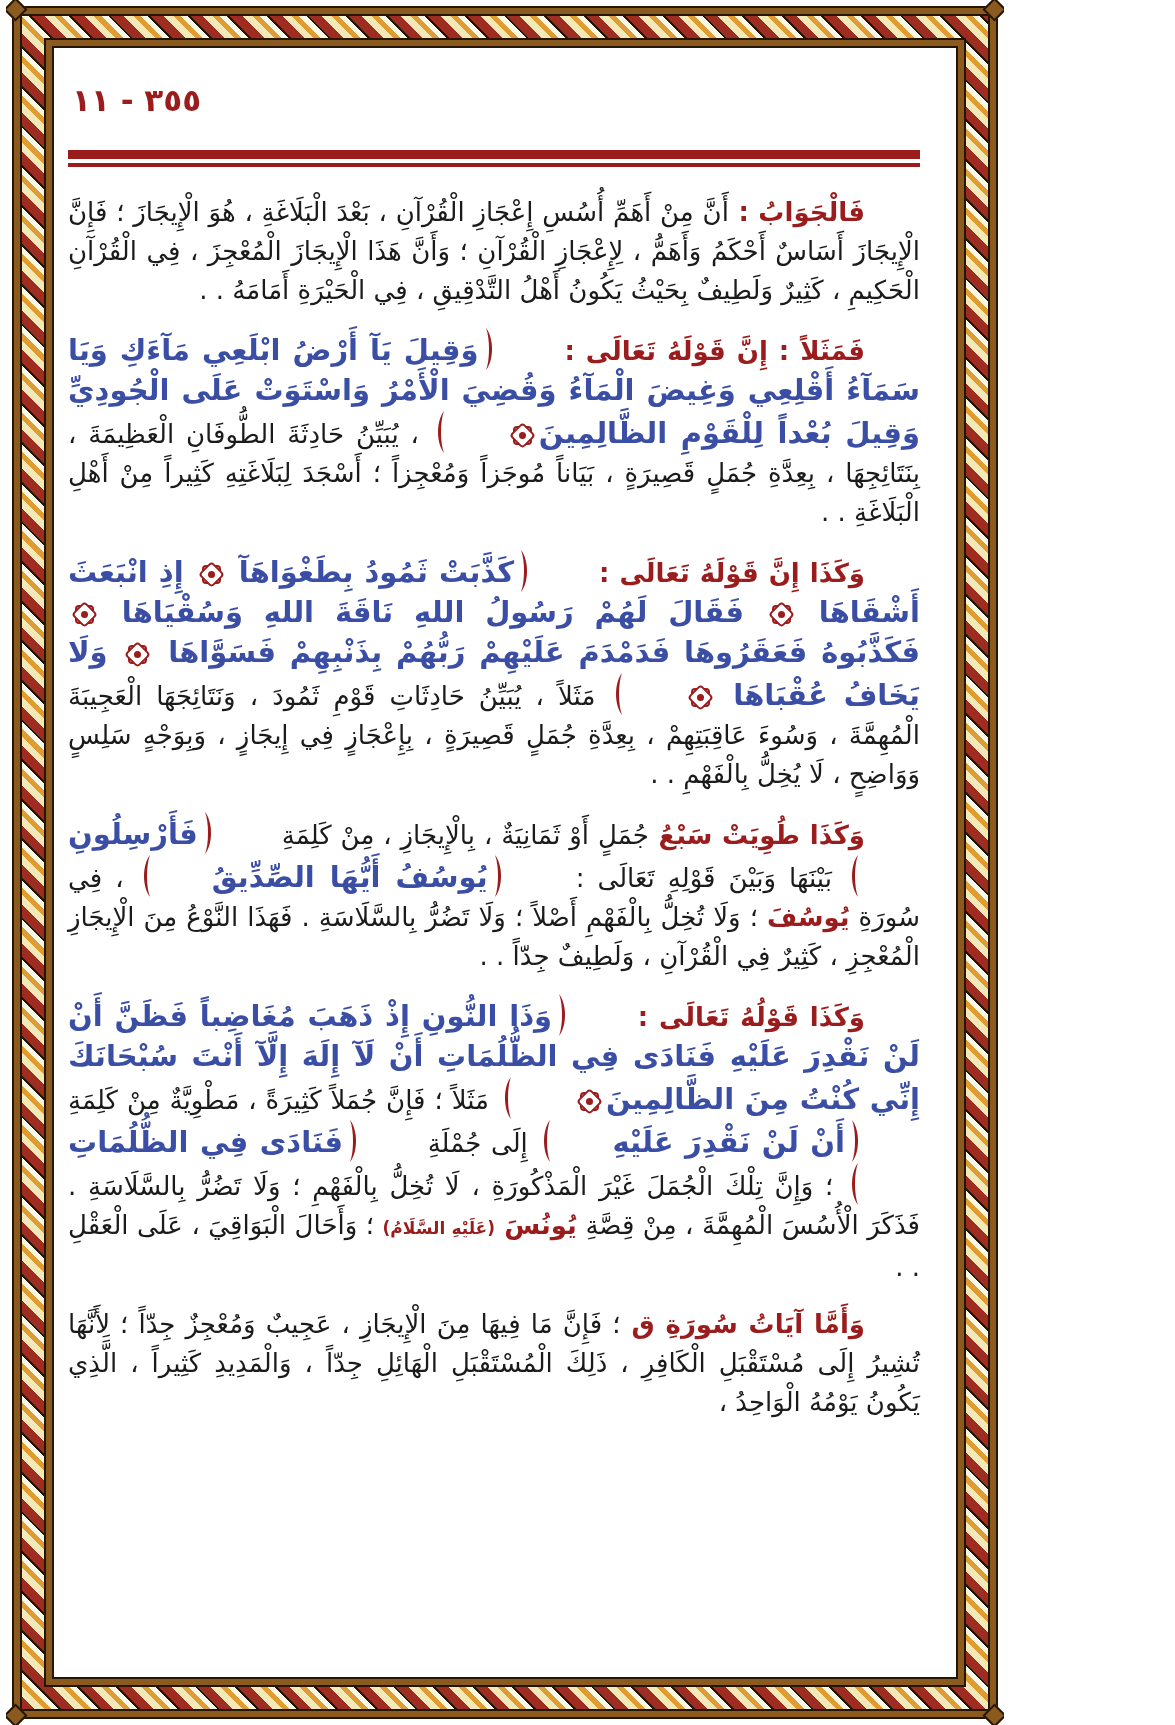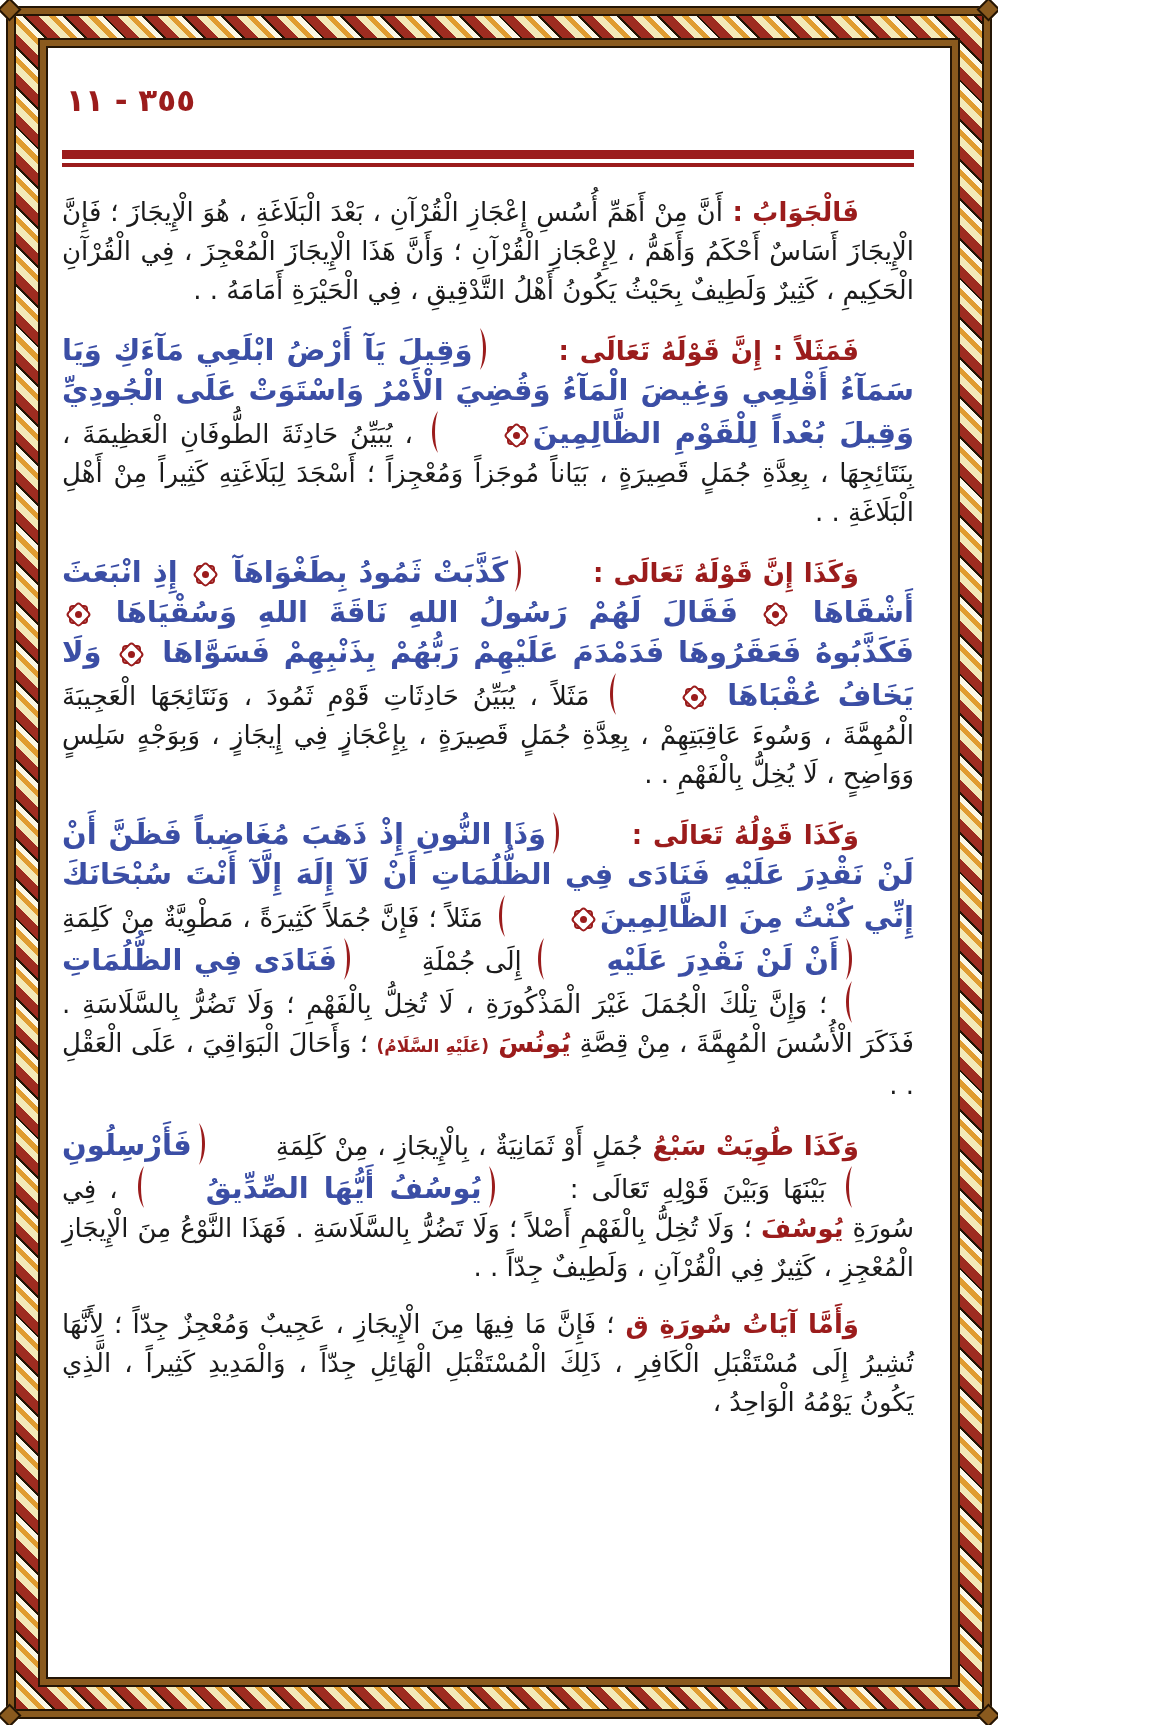--- a/index.html
+++ b/index.html
@@ -7,21 +7,21 @@
     --quran-blue:#3b4ea5;
     --ink:#1b1b1b;
     --border-brown:#8a5a1e;
     --border-dark:#241505;
     --border-red:#9e2c20;
     --border-cream:#f3e9b8;
     --border-gold:#e09c30;
   }
   html,body{margin:0;padding:0;background:#ffffff;}
   body{font-family:"DejaVu Sans",sans-serif;}
-  .page{position:relative;width:998px;height:1725px;background:#fff;overflow:hidden;}
+  .page{position:relative;width:998px;height:1725px;background:#fff;overflow:hidden;margin-left:6px;}
 
   
   .f-outer-brown{position:absolute;inset:8px;border:6px solid var(--border-brown);
     box-shadow:0 0 0 2px var(--border-dark), inset 0 0 0 2px var(--border-dark);pointer-events:none;}
   .f-chain{position:absolute;inset:16px;border:24px solid;
     border-image:repeating-linear-gradient(45deg,
       var(--border-red) 0 9px,
       var(--border-cream) 9px 16px,
       var(--border-gold) 16px 21px,
       #fbf7e6 21px 26px,
@@ -92,38 +92,38 @@
       <p class="para"><span class="seg-red">فَمَثَلاً : إِنَّ قَوْلَهُ تَعَالَى : </span><span class="bracket"><svg width="14" height="42" viewBox="0 0 14 42">
               <path d="M4 0 C12 10 12 32 4 42 C8 32 8 10 4 0 Z"></path>
             </svg></span><span class="seg-quran">وَقِيلَ يَآ أَرْضُ ابْلَعِي مَآءَكِ وَيَا سَمَآءُ أَقْلِعِي وَغِيضَ الْمَآءُ وَقُضِيَ الْأَمْرُ وَاسْتَوَتْ عَلَى الْجُودِيِّ وَقِيلَ بُعْداً لِلْقَوْمِ الظَّالِمِينَ</span><span class="rosette"><i></i></span><span class="bracket"><svg width="14" height="42" viewBox="0 0 14 42">
               <path d="M10 0 C2 10 2 32 10 42 C6 32 6 10 10 0 Z"></path>
             </svg></span><span class="seg-black"> ، يُبَيِّنُ حَادِثَةَ الطُّوفَانِ الْعَظِيمَةَ ، بِنَتَائِجِهَا ، بِعِدَّةِ جُمَلٍ قَصِيرَةٍ ، بَيَاناً مُوجَزاً وَمُعْجِزاً ؛ أَسْجَدَ لِبَلَاغَتِهِ كَثِيراً مِنْ أَهْلِ الْبَلَاغَةِ . .</span></p>
       <p class="para"><span class="seg-red">وَكَذَا إِنَّ قَوْلَهُ تَعَالَى : </span><span class="bracket"><svg width="14" height="42" viewBox="0 0 14 42">
               <path d="M4 0 C12 10 12 32 4 42 C8 32 8 10 4 0 Z"></path>
             </svg></span><span class="seg-quran">كَذَّبَتْ ثَمُودُ بِطَغْوَاهَآ </span><span class="rosette"><i></i></span><span class="seg-quran"> إِذِ انْبَعَثَ أَشْقَاهَا </span><span class="rosette"><i></i></span><span class="seg-quran"> فَقَالَ لَهُمْ رَسُولُ اللهِ نَاقَةَ اللهِ وَسُقْيَاهَا </span><span class="rosette"><i></i></span><span class="seg-quran"> فَكَذَّبُوهُ فَعَقَرُوهَا فَدَمْدَمَ عَلَيْهِمْ رَبُّهُمْ بِذَنْبِهِمْ فَسَوَّاهَا </span><span class="rosette"><i></i></span><span class="seg-quran"> وَلَا يَخَافُ عُقْبَاهَا </span><span class="rosette"><i></i></span><span class="bracket"><svg width="14" height="42" viewBox="0 0 14 42">
               <path d="M10 0 C2 10 2 32 10 42 C6 32 6 10 10 0 Z"></path>
             </svg></span><span class="seg-black"> مَثَلاً ، يُبَيِّنُ حَادِثَاتِ قَوْمِ ثَمُودَ ، وَنَتَائِجَهَا الْعَجِيبَةَ الْمُهِمَّةَ ، وَسُوءَ عَاقِبَتِهِمْ ، بِعِدَّةِ جُمَلٍ قَصِيرَةٍ ، بِإِعْجَازٍ فِي إِيجَازٍ ، وَبِوَجْهٍ سَلِسٍ وَوَاضِحٍ ، لَا يُخِلُّ بِالْفَهْمِ . .</span></p>
+      <p class="para"><span class="seg-red">وَكَذَا طُوِيَتْ سَبْعُ </span><span class="seg-black">جُمَلٍ أَوْ ثَمَانِيَةٌ ، بِالْإِيجَازِ ، مِنْ كَلِمَةِ </span><span class="bracket"><svg width="14" height="42" viewBox="0 0 14 42">
+              <path d="M4 0 C12 10 12 32 4 42 C8 32 8 10 4 0 Z"></path>
+            </svg></span><span class="seg-quran">فَأَرْسِلُونِ</span><span class="bracket"><svg width="14" height="42" viewBox="0 0 14 42">
+              <path d="M10 0 C2 10 2 32 10 42 C6 32 6 10 10 0 Z"></path>
+            </svg></span><span class="seg-black"> بَيْنَهَا وَبَيْنَ قَوْلِهِ تَعَالَى : </span><span class="bracket"><svg width="14" height="42" viewBox="0 0 14 42">
+              <path d="M4 0 C12 10 12 32 4 42 C8 32 8 10 4 0 Z"></path>
+            </svg></span><span class="seg-quran">يُوسُفُ أَيُّهَا الصِّدِّيقُ</span><span class="bracket"><svg width="14" height="42" viewBox="0 0 14 42">
+              <path d="M10 0 C2 10 2 32 10 42 C6 32 6 10 10 0 Z"></path>
+            </svg></span><span class="seg-black"> ، فِي سُورَةِ </span><span class="seg-red">يُوسُفَ</span><span class="seg-black"> ؛ وَلَا تُخِلُّ بِالْفَهْمِ أَصْلاً ؛ وَلَا تَضُرُّ بِالسَّلَاسَةِ . فَهَذَا النَّوْعُ مِنَ الْإِيجَازِ الْمُعْجِزِ ، كَثِيرٌ فِي الْقُرْآنِ ، وَلَطِيفٌ جِدّاً . .</span></p>
       <p class="para"><span class="seg-red">وَكَذَا قَوْلُهُ تَعَالَى : </span><span class="bracket"><svg width="14" height="42" viewBox="0 0 14 42">
               <path d="M4 0 C12 10 12 32 4 42 C8 32 8 10 4 0 Z"></path>
             </svg></span><span class="seg-quran">وَذَا النُّونِ إِذْ ذَهَبَ مُغَاضِباً فَظَنَّ أَنْ لَنْ نَقْدِرَ عَلَيْهِ فَنَادَى فِي الظُّلُمَاتِ أَنْ لَآ إِلَهَ إِلَّآ أَنْتَ سُبْحَانَكَ إِنِّي كُنْتُ مِنَ الظَّالِمِينَ</span><span class="rosette"><i></i></span><span class="bracket"><svg width="14" height="42" viewBox="0 0 14 42">
               <path d="M10 0 C2 10 2 32 10 42 C6 32 6 10 10 0 Z"></path>
             </svg></span><span class="seg-black"> مَثَلاً ؛ فَإِنَّ جُمَلاً كَثِيرَةً ، مَطْوِيَّةٌ مِنْ كَلِمَةِ </span><span class="bracket"><svg width="14" height="42" viewBox="0 0 14 42">
               <path d="M4 0 C12 10 12 32 4 42 C8 32 8 10 4 0 Z"></path>
             </svg></span><span class="seg-quran">أَنْ لَنْ نَقْدِرَ عَلَيْهِ</span><span class="bracket"><svg width="14" height="42" viewBox="0 0 14 42">
               <path d="M10 0 C2 10 2 32 10 42 C6 32 6 10 10 0 Z"></path>
             </svg></span><span class="seg-black"> إِلَى جُمْلَةِ </span><span class="bracket"><svg width="14" height="42" viewBox="0 0 14 42">
               <path d="M4 0 C12 10 12 32 4 42 C8 32 8 10 4 0 Z"></path>
             </svg></span><span class="seg-quran">فَنَادَى فِي الظُّلُمَاتِ</span><span class="bracket"><svg width="14" height="42" viewBox="0 0 14 42">
               <path d="M10 0 C2 10 2 32 10 42 C6 32 6 10 10 0 Z"></path>
             </svg></span><span class="seg-black"> ؛ وَإِنَّ تِلْكَ الْجُمَلَ غَيْرَ الْمَذْكُورَةِ ، لَا تُخِلُّ بِالْفَهْمِ ؛ وَلَا تَضُرُّ بِالسَّلَاسَةِ . فَذَكَرَ الْأُسُسَ الْمُهِمَّةَ ، مِنْ قِصَّةِ </span><span class="seg-red">يُونُسَ </span><span class="seg-pbuh">(عَلَيْهِ السَّلَامُ)</span><span class="seg-black"> ؛ وَأَحَالَ الْبَوَاقِيَ ، عَلَى الْعَقْلِ . .</span></p>
-      <p class="para"><span class="seg-red">وَكَذَا طُوِيَتْ سَبْعُ </span><span class="seg-black">جُمَلٍ أَوْ ثَمَانِيَةٌ ، بِالْإِيجَازِ ، مِنْ كَلِمَةِ </span><span class="bracket"><svg width="14" height="42" viewBox="0 0 14 42">
-              <path d="M4 0 C12 10 12 32 4 42 C8 32 8 10 4 0 Z"></path>
-            </svg></span><span class="seg-quran">فَأَرْسِلُونِ</span><span class="bracket"><svg width="14" height="42" viewBox="0 0 14 42">
-              <path d="M10 0 C2 10 2 32 10 42 C6 32 6 10 10 0 Z"></path>
-            </svg></span><span class="seg-black"> بَيْنَهَا وَبَيْنَ قَوْلِهِ تَعَالَى : </span><span class="bracket"><svg width="14" height="42" viewBox="0 0 14 42">
-              <path d="M4 0 C12 10 12 32 4 42 C8 32 8 10 4 0 Z"></path>
-            </svg></span><span class="seg-quran">يُوسُفُ أَيُّهَا الصِّدِّيقُ</span><span class="bracket"><svg width="14" height="42" viewBox="0 0 14 42">
-              <path d="M10 0 C2 10 2 32 10 42 C6 32 6 10 10 0 Z"></path>
-            </svg></span><span class="seg-black"> ، فِي سُورَةِ </span><span class="seg-red">يُوسُفَ</span><span class="seg-black"> ؛ وَلَا تُخِلُّ بِالْفَهْمِ أَصْلاً ؛ وَلَا تَضُرُّ بِالسَّلَاسَةِ . فَهَذَا النَّوْعُ مِنَ الْإِيجَازِ الْمُعْجِزِ ، كَثِيرٌ فِي الْقُرْآنِ ، وَلَطِيفٌ جِدّاً . .</span></p>
       <p class="para"><span class="seg-red">وَأَمَّا آيَاتُ سُورَةِ ق </span><span class="seg-black">؛ فَإِنَّ مَا فِيهَا مِنَ الْإِيجَازِ ، عَجِيبٌ وَمُعْجِزٌ جِدّاً ؛ لِأَنَّهَا تُشِيرُ إِلَى مُسْتَقْبَلِ الْكَافِرِ ، ذَلِكَ الْمُسْتَقْبَلِ الْهَائِلِ جِدّاً ، وَالْمَدِيدِ كَثِيراً ، الَّذِي يَكُونُ يَوْمُهُ الْوَاحِدُ ،</span></p>
     </div>
   </div>
 </div>
 
 </body></html>

